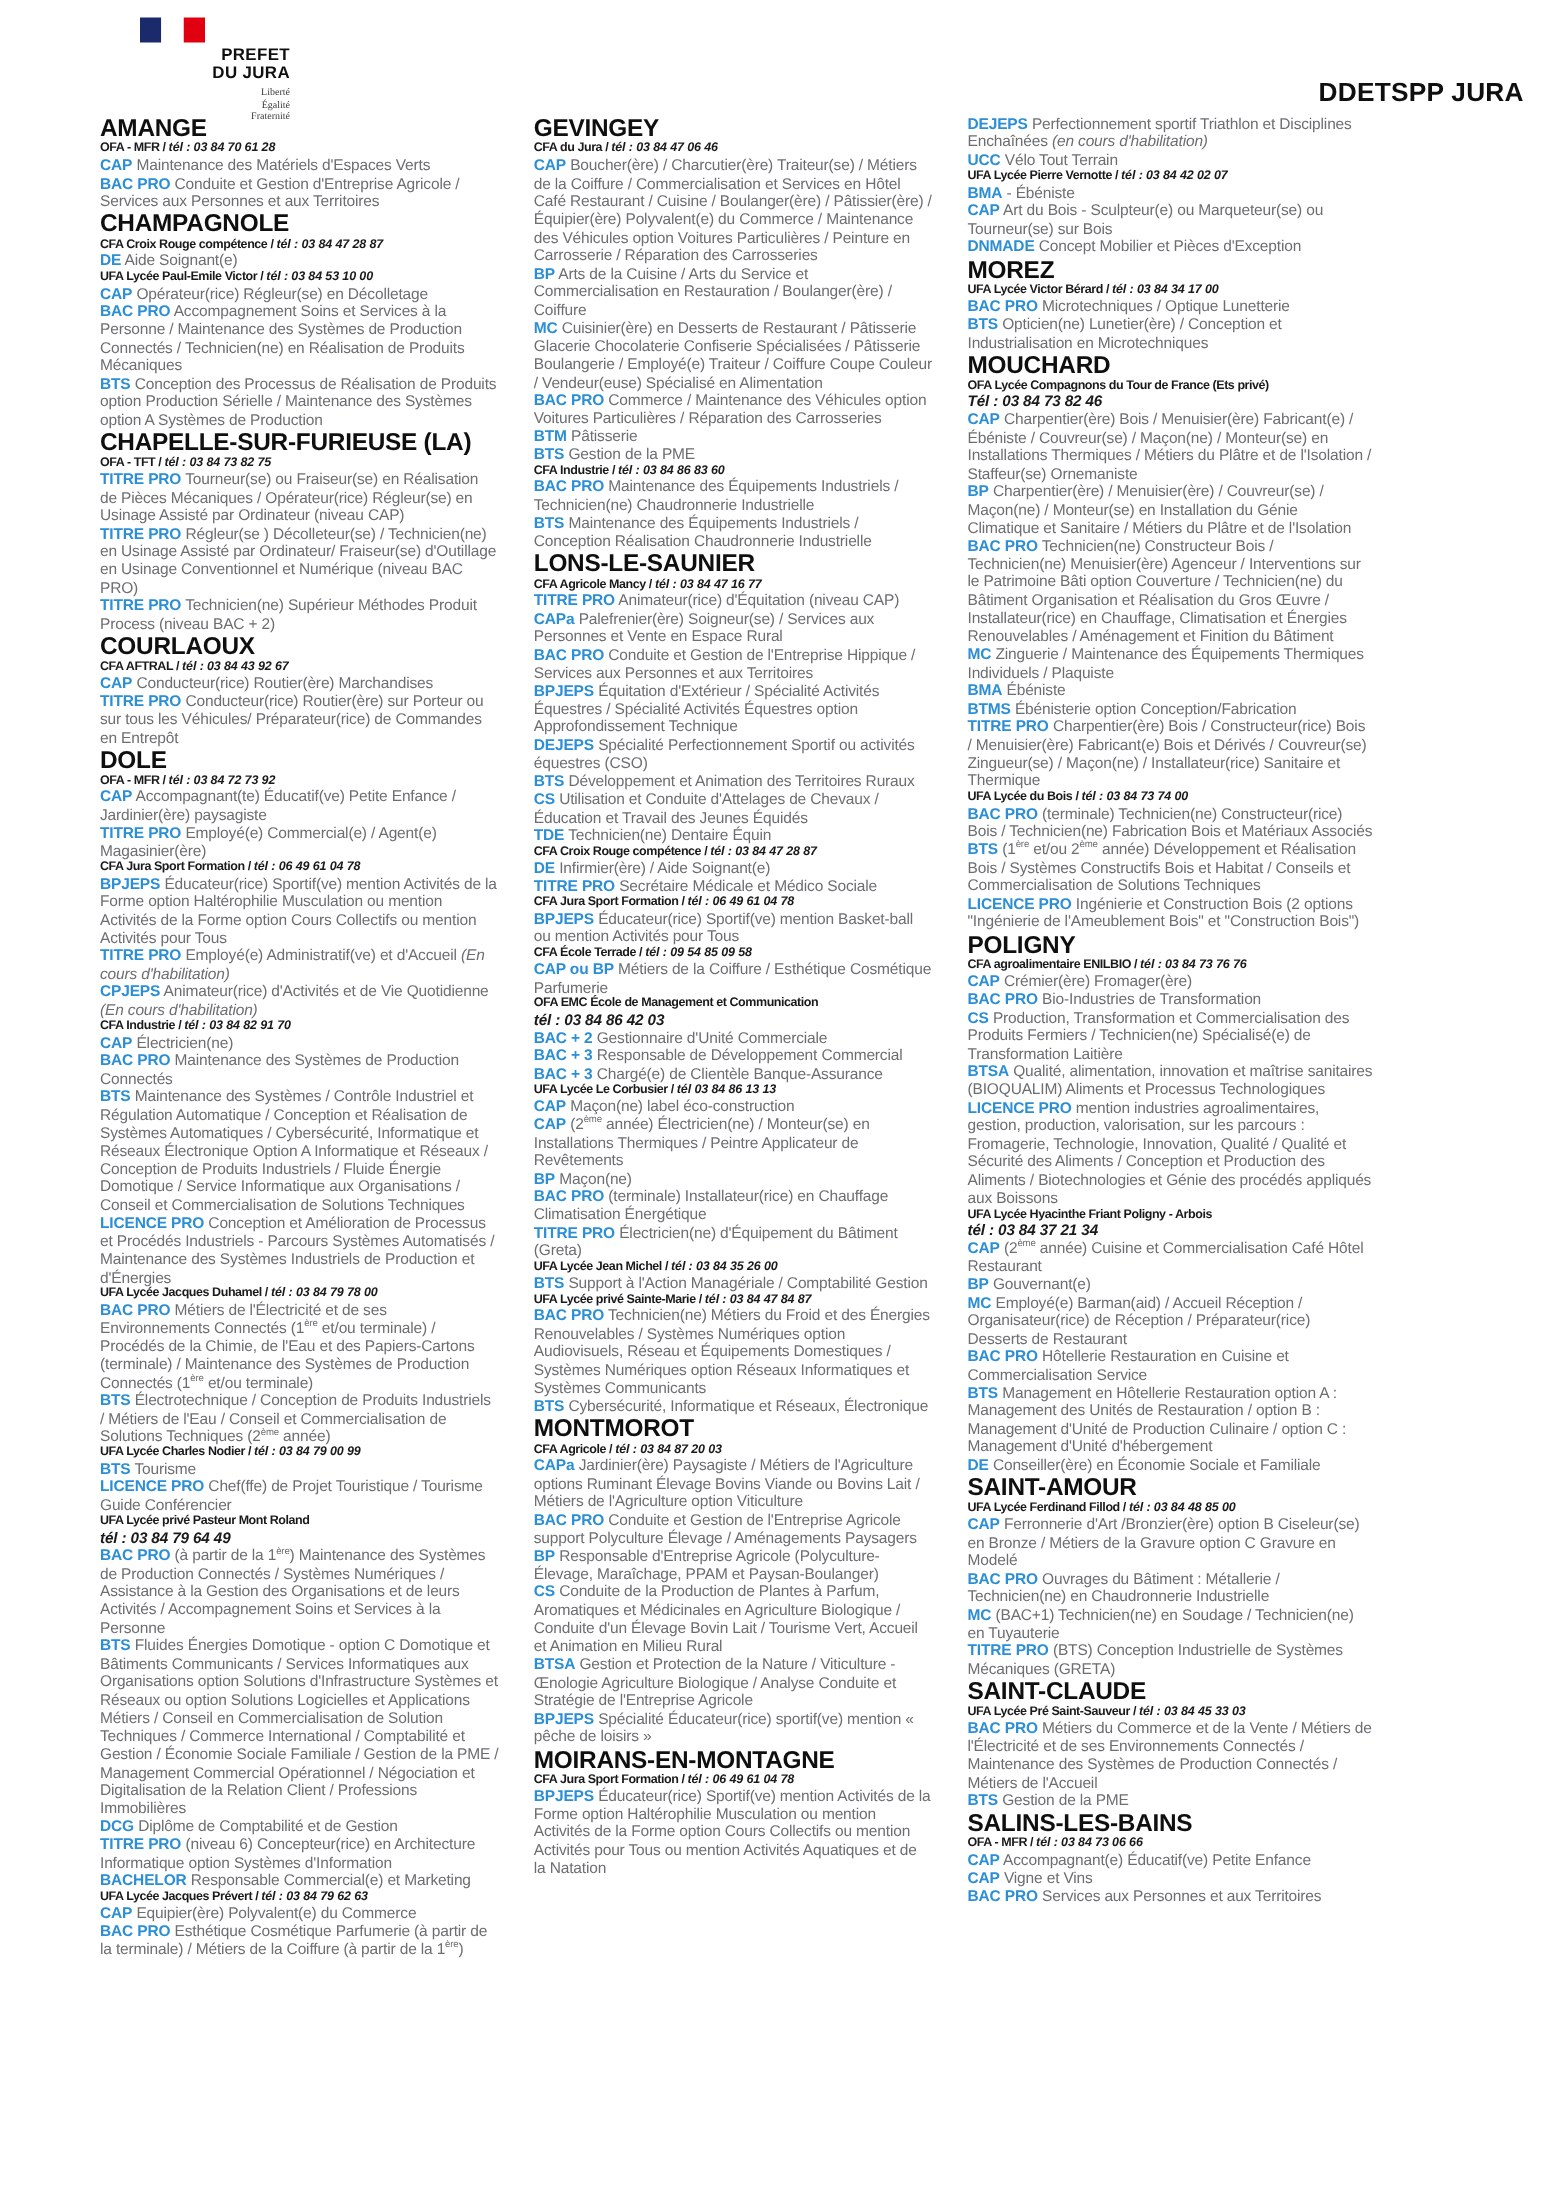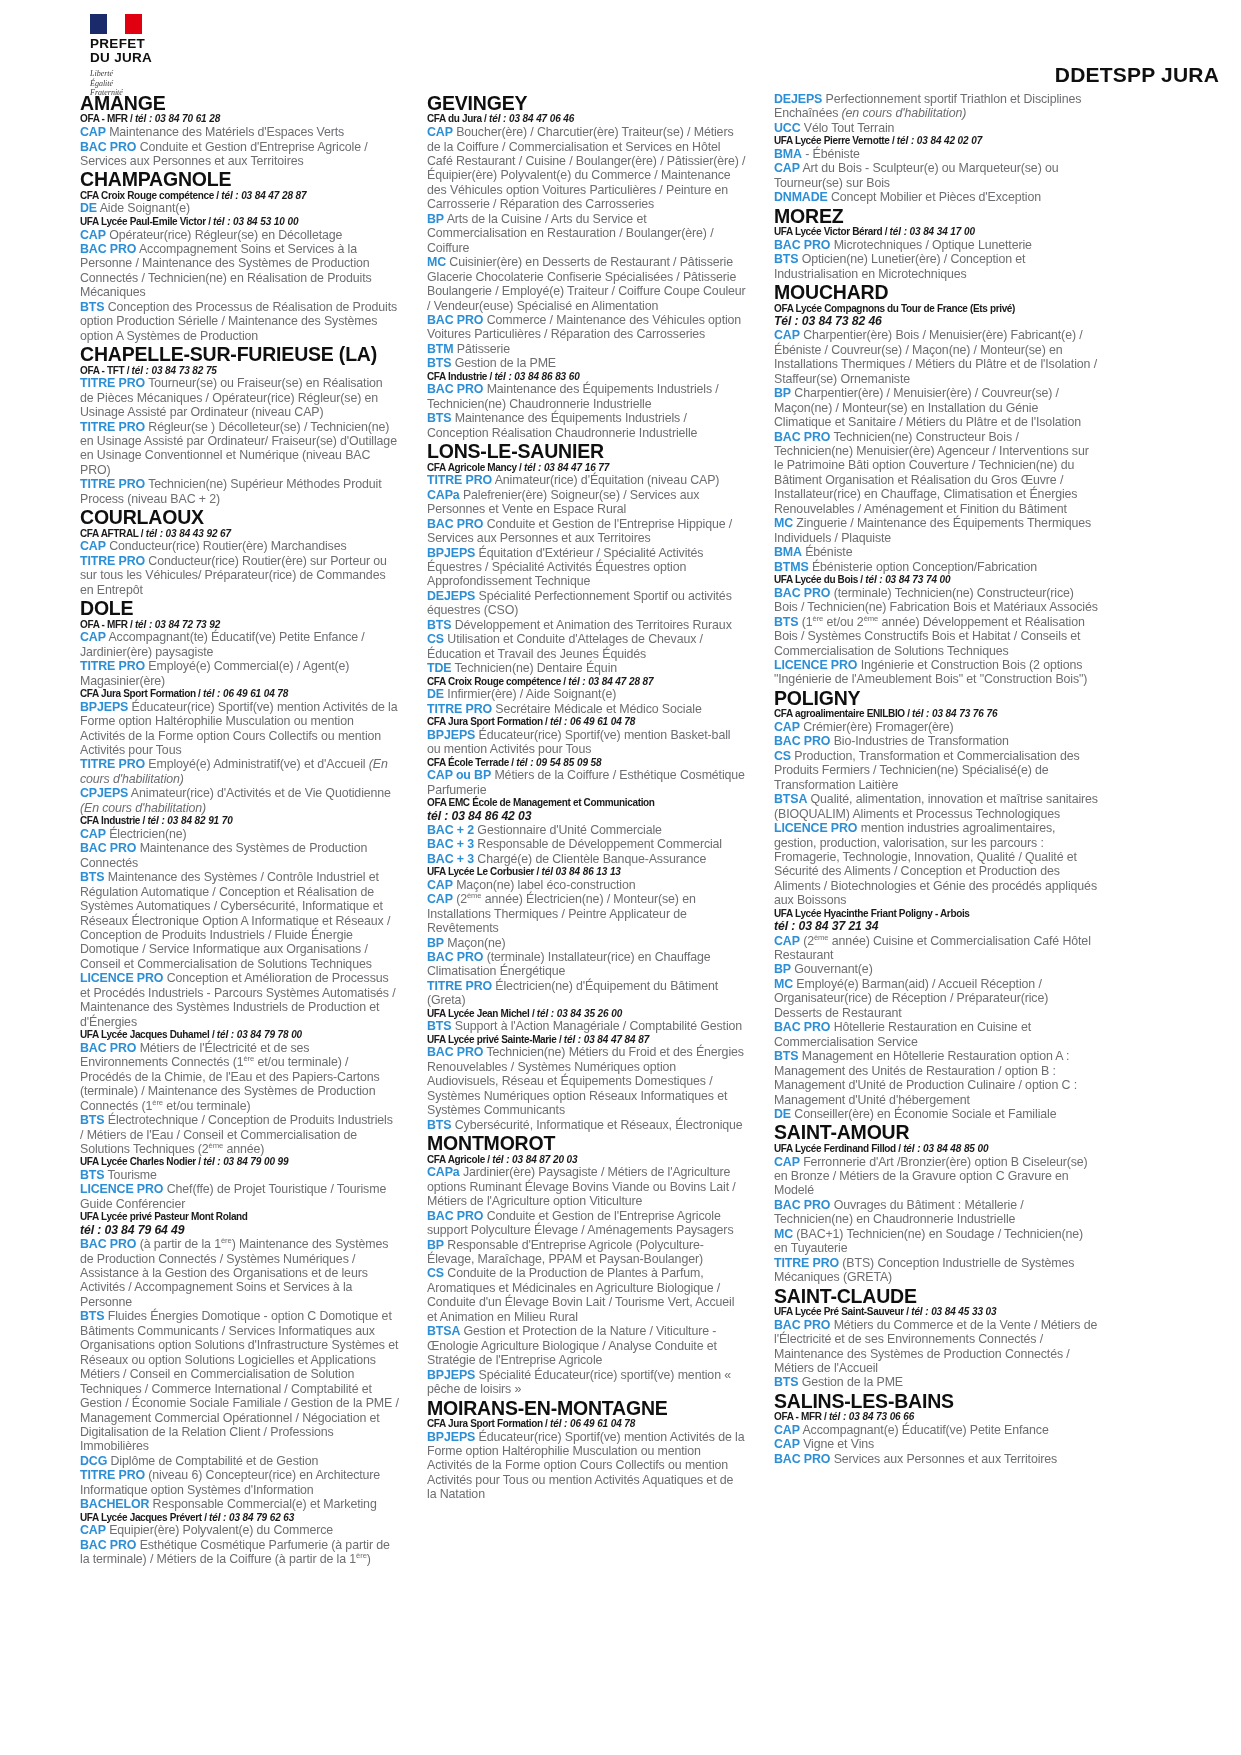--- a/index.html
+++ b/index.html
@@ -15,24 +15,24 @@
   }
 
   
   .page-header {
     position: absolute;
     top: 0; left: 0; right: 0;
     height: 90px;
   }
   .logo-block {
     position: absolute;
-    left: 90px;
+    left: 112px;
     top: 14px;
     width: 120px;
-    text-align: left;
+    text-align: right;
   }
   .flag {
     width: 52px;
     height: 20px;
     display: flex;
     margin-bottom: 3px;
   }
   .flag .band { flex: 1 1 auto; height: 100%; }
   .flag .b-blue { background: #1b2a6b; }
   .flag .b-white { background: #ffffff; }
@@ -41,21 +41,20 @@
     font-size: 13.5px;
     font-weight: bold;
     line-height: 1.07;
     letter-spacing: 0.3px;
     color: #0f0f10;
   }
   .logo-motto {
     margin-top: 3px;
     font-size: 8px;
     line-height: 1.22;
-    font-style: italic;
     color: #3a3a3c;
     font-family: "Liberation Serif", serif;
   }
   .doc-title {
     position: absolute;
     right: 22px;
     top: 63px;
     font-size: 21px;
     font-weight: bold;
     color: #0f0f10;
@@ -269,20 +268,21 @@
       <div class="entry"><span class="code">BTS</span> <span>Opticien(ne) Lunetier(ère) / Conception et Industrialisation en Microtechniques</span></div>
       <div class="city">MOUCHARD</div>
       <div class="org"><span>OFA Lycée Compagnons du Tour de France (Ets privé)</span></div>
       <div class="tel-line">Tél : 03 84 73 82 46</div>
       <div class="entry"><span class="code">CAP</span> <span>Charpentier(ère) Bois / Menuisier(ère) Fabricant(e) / Ébéniste / Couvreur(se) / Maçon(ne) / Monteur(se) en Installations Thermiques / Métiers du Plâtre et de l'Isolation / Staffeur(se) Ornemaniste</span></div>
       <div class="entry"><span class="code">BP</span> <span>Charpentier(ère) / Menuisier(ère) / Couvreur(se) / Maçon(ne) / Monteur(se) en Installation du Génie Climatique et Sanitaire / Métiers du Plâtre et de l'Isolation</span></div>
       <div class="entry"><span class="code">BAC PRO</span> <span>Technicien(ne) Constructeur Bois / Technicien(ne) Menuisier(ère) Agenceur / Interventions sur le Patrimoine Bâti option Couverture / Technicien(ne) du Bâtiment Organisation et Réalisation du Gros Œuvre / Installateur(rice) en Chauffage, Climatisation et Énergies Renouvelables / Aménagement et Finition du Bâtiment</span></div>
       <div class="entry"><span class="code">MC</span> <span>Zinguerie / Maintenance des Équipements Thermiques Individuels / Plaquiste</span></div>
       <div class="entry"><span class="code">BMA</span> <span>Ébéniste</span></div>
       <div class="entry"><span class="code">BTMS</span> <span>Ébénisterie option Conception/Fabrication</span></div>
+      <div class="entry"><span class="code">TITRE PRO</span> <span>Charpentier(ère) Bois / Constructeur(rice) Bois / Menuisier(ère) Fabricant(e) Bois et Dérivés / Couvreur(se) Zingueur(se) / Maçon(ne) / Installateur(rice) Sanitaire et Thermique</span></div>
       <div class="org"><span>UFA Lycée du Bois</span> / <span class="tel">tél : 03 84 73 74 00</span></div>
       <div class="entry"><span class="code">BAC PRO</span> <span>(terminale) Technicien(ne) Constructeur(rice) Bois / Technicien(ne) Fabrication Bois et Matériaux Associés</span></div>
       <div class="entry"><span class="code">BTS</span> <span>(1<sup>ère</sup> et/ou 2<sup>ème</sup> année) Développement et Réalisation Bois / Systèmes Constructifs Bois et Habitat / Conseils et Commercialisation de Solutions Techniques</span></div>
       <div class="entry"><span class="code">LICENCE PRO</span> <span>Ingénierie et Construction Bois (2 options "Ingénierie de l'Ameublement Bois" et "Construction Bois")</span></div>
       <div class="city">POLIGNY</div>
       <div class="org"><span>CFA agroalimentaire ENILBIO</span> / <span class="tel">tél : 03 84 73 76 76</span></div>
       <div class="entry"><span class="code">CAP</span> <span>Crémier(ère) Fromager(ère)</span></div>
       <div class="entry"><span class="code">BAC PRO</span> <span>Bio-Industries de Transformation</span></div>
       <div class="entry"><span class="code">CS</span> <span>Production, Transformation et Commercialisation des Produits Fermiers / Technicien(ne) Spécialisé(e) de Transformation Laitière</span></div>
       <div class="entry"><span class="code">BTSA</span> <span>Qualité, alimentation, innovation et maîtrise sanitaires (BIOQUALIM) Aliments et Processus Technologiques</span></div>

